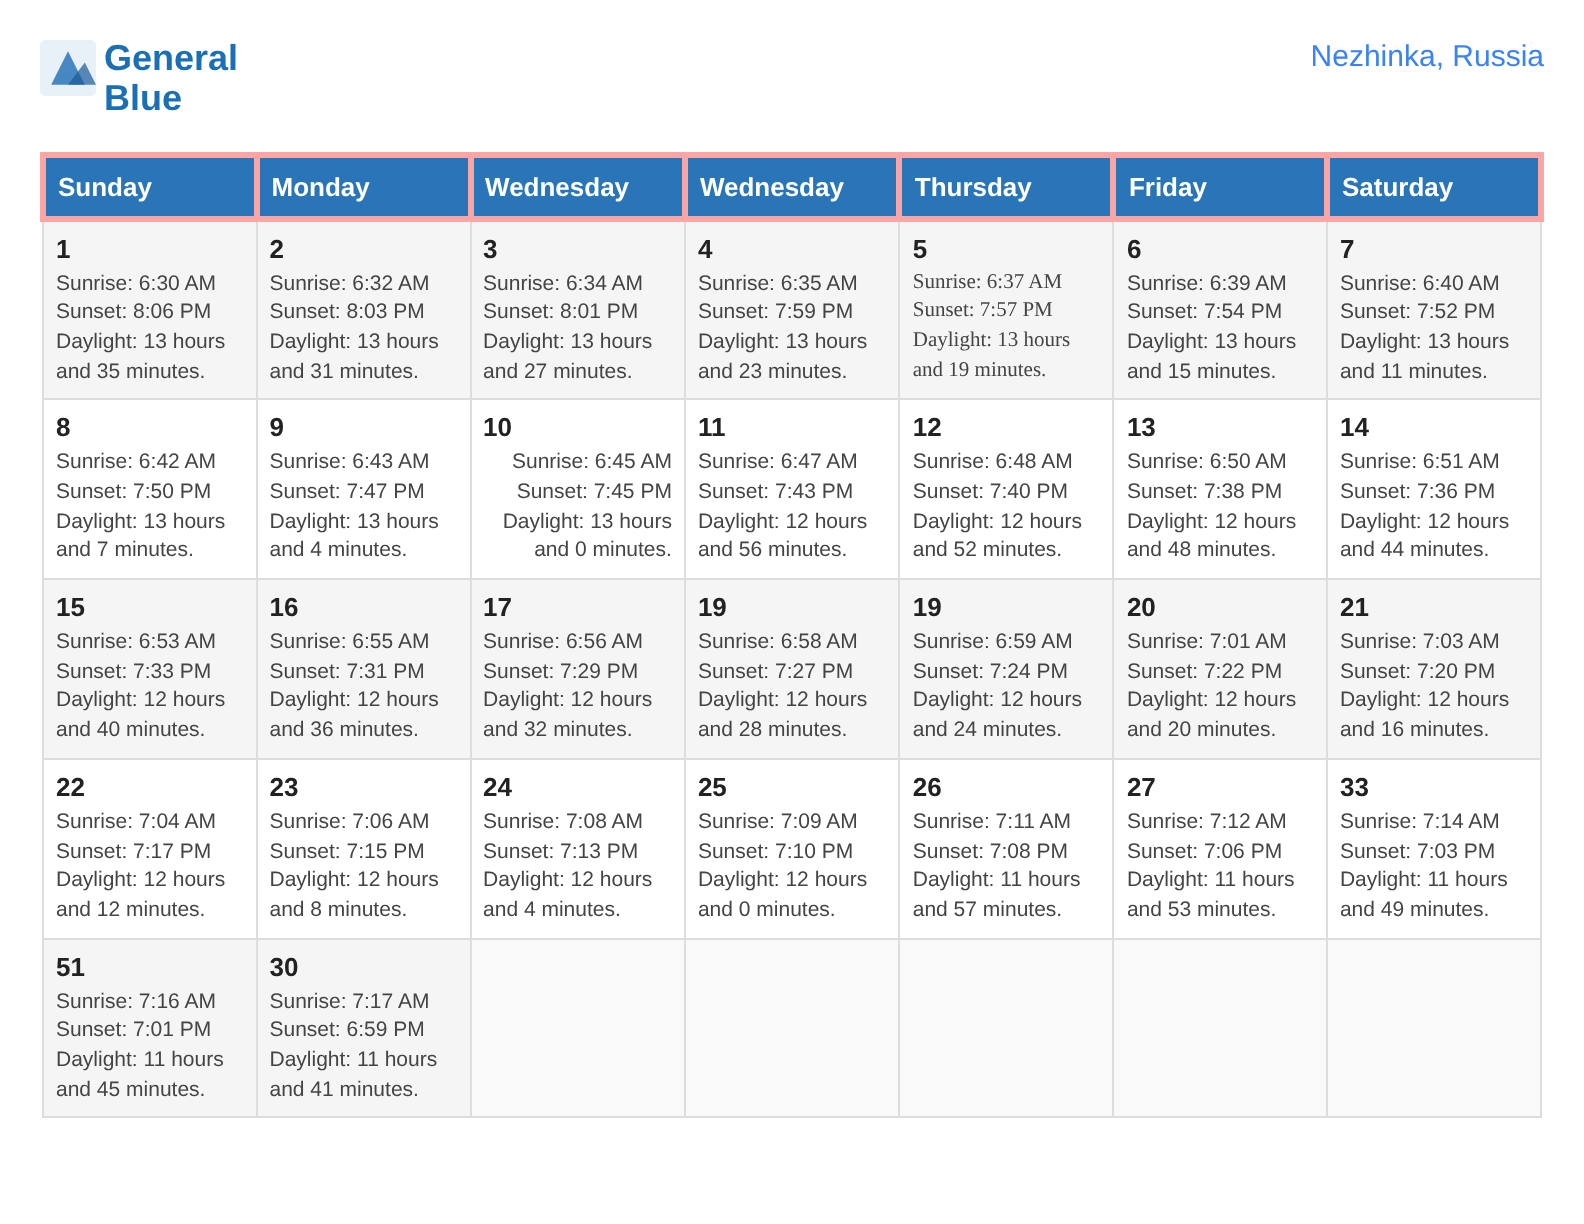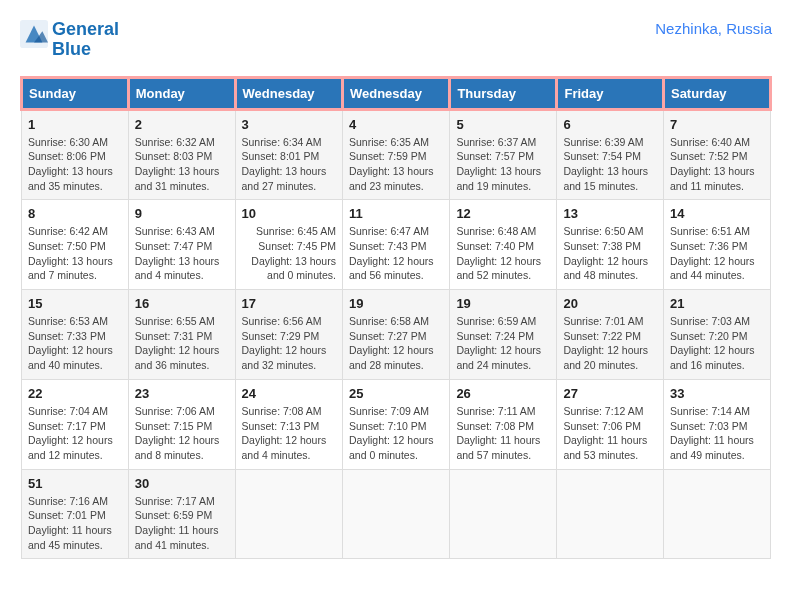--- a/index.html
+++ b/index.html
@@ -149,21 +149,21 @@
 Daylight: 13 hours and 27 minutes.</div>
         </td>
         <td>
           <span class="day-num">4</span>
           <div class="cell-text" style="white-space: pre-line;">Sunrise: 6:35 AM
 Sunset: 7:59 PM
 Daylight: 13 hours and 23 minutes.</div>
         </td>
         <td>
           <span class="day-num">5</span>
-          <div class="cell-text" style="white-space: pre-line;">Sunrise: 6:37 AM
+          <div class="cell-text" style="white-space: pre-line; font-family: Liberation Serif, serif;">Sunrise: 6:37 AM
 Sunset: 7:57 PM
 Daylight: 13 hours and 19 minutes.</div>
         </td>
         <td>
           <span class="day-num">6</span>
           <div class="cell-text" style="white-space: pre-line;">Sunrise: 6:39 AM
 Sunset: 7:54 PM
 Daylight: 13 hours and 15 minutes.</div>
         </td>
         <td>

